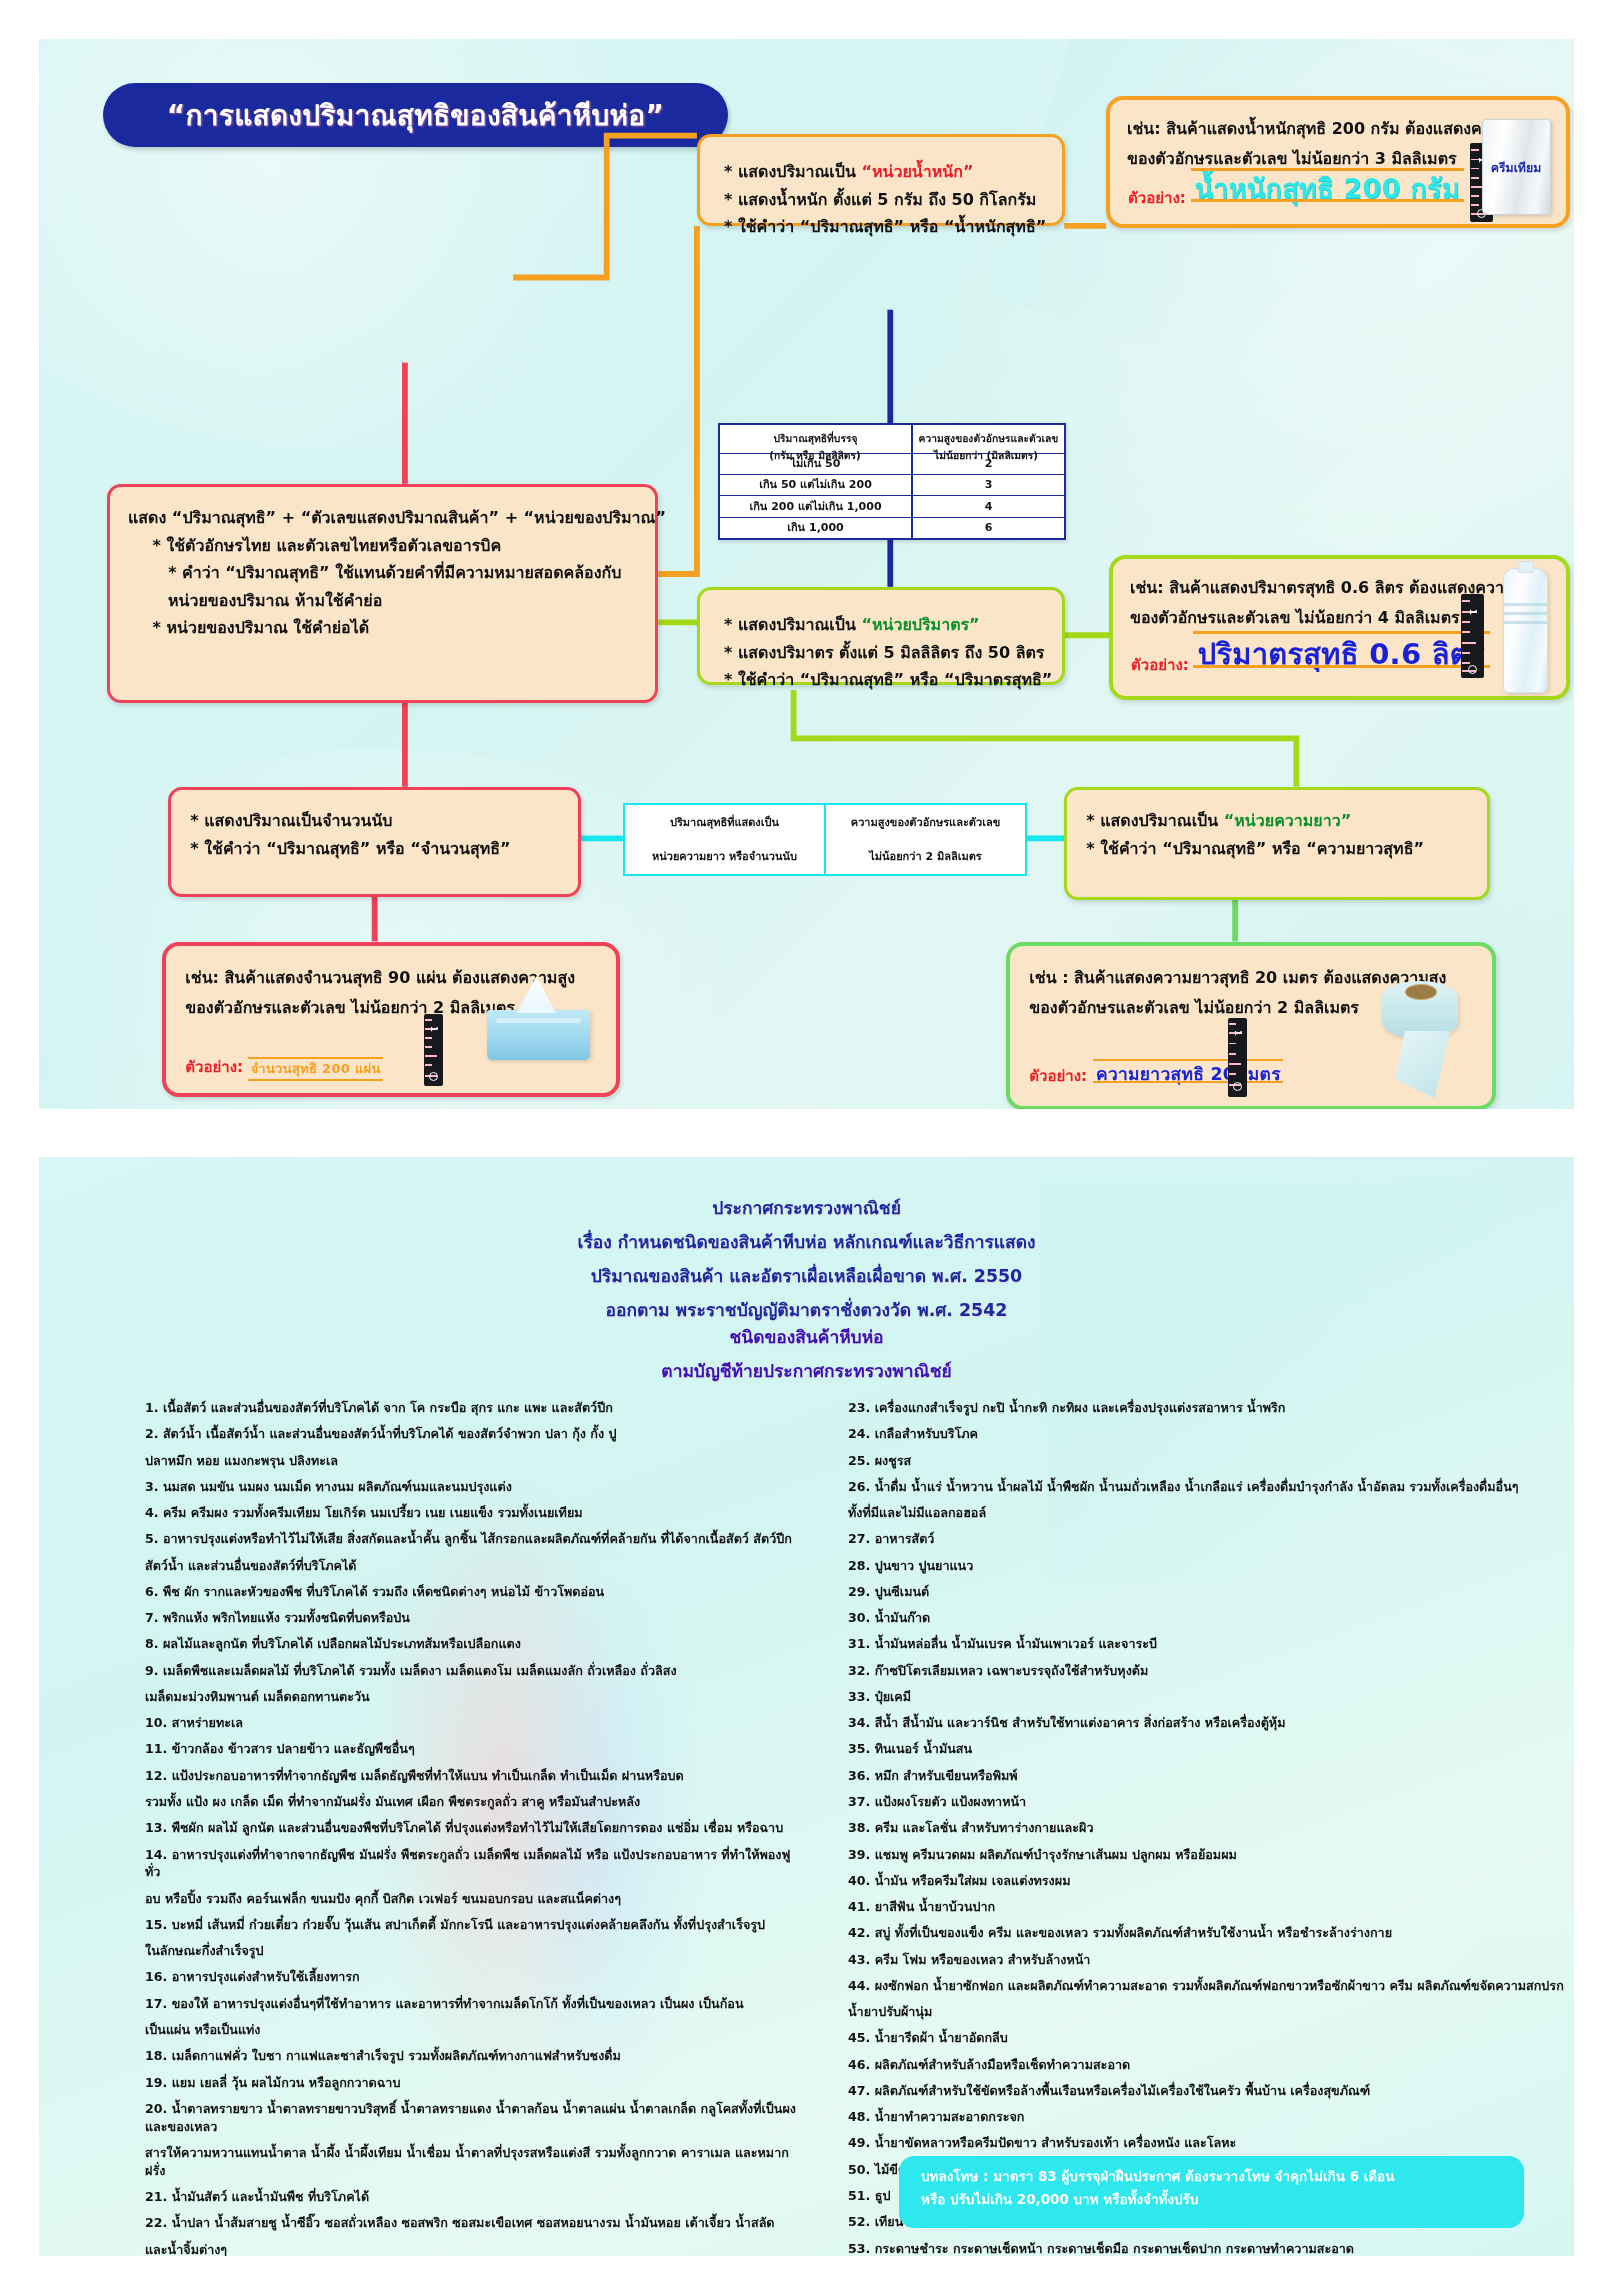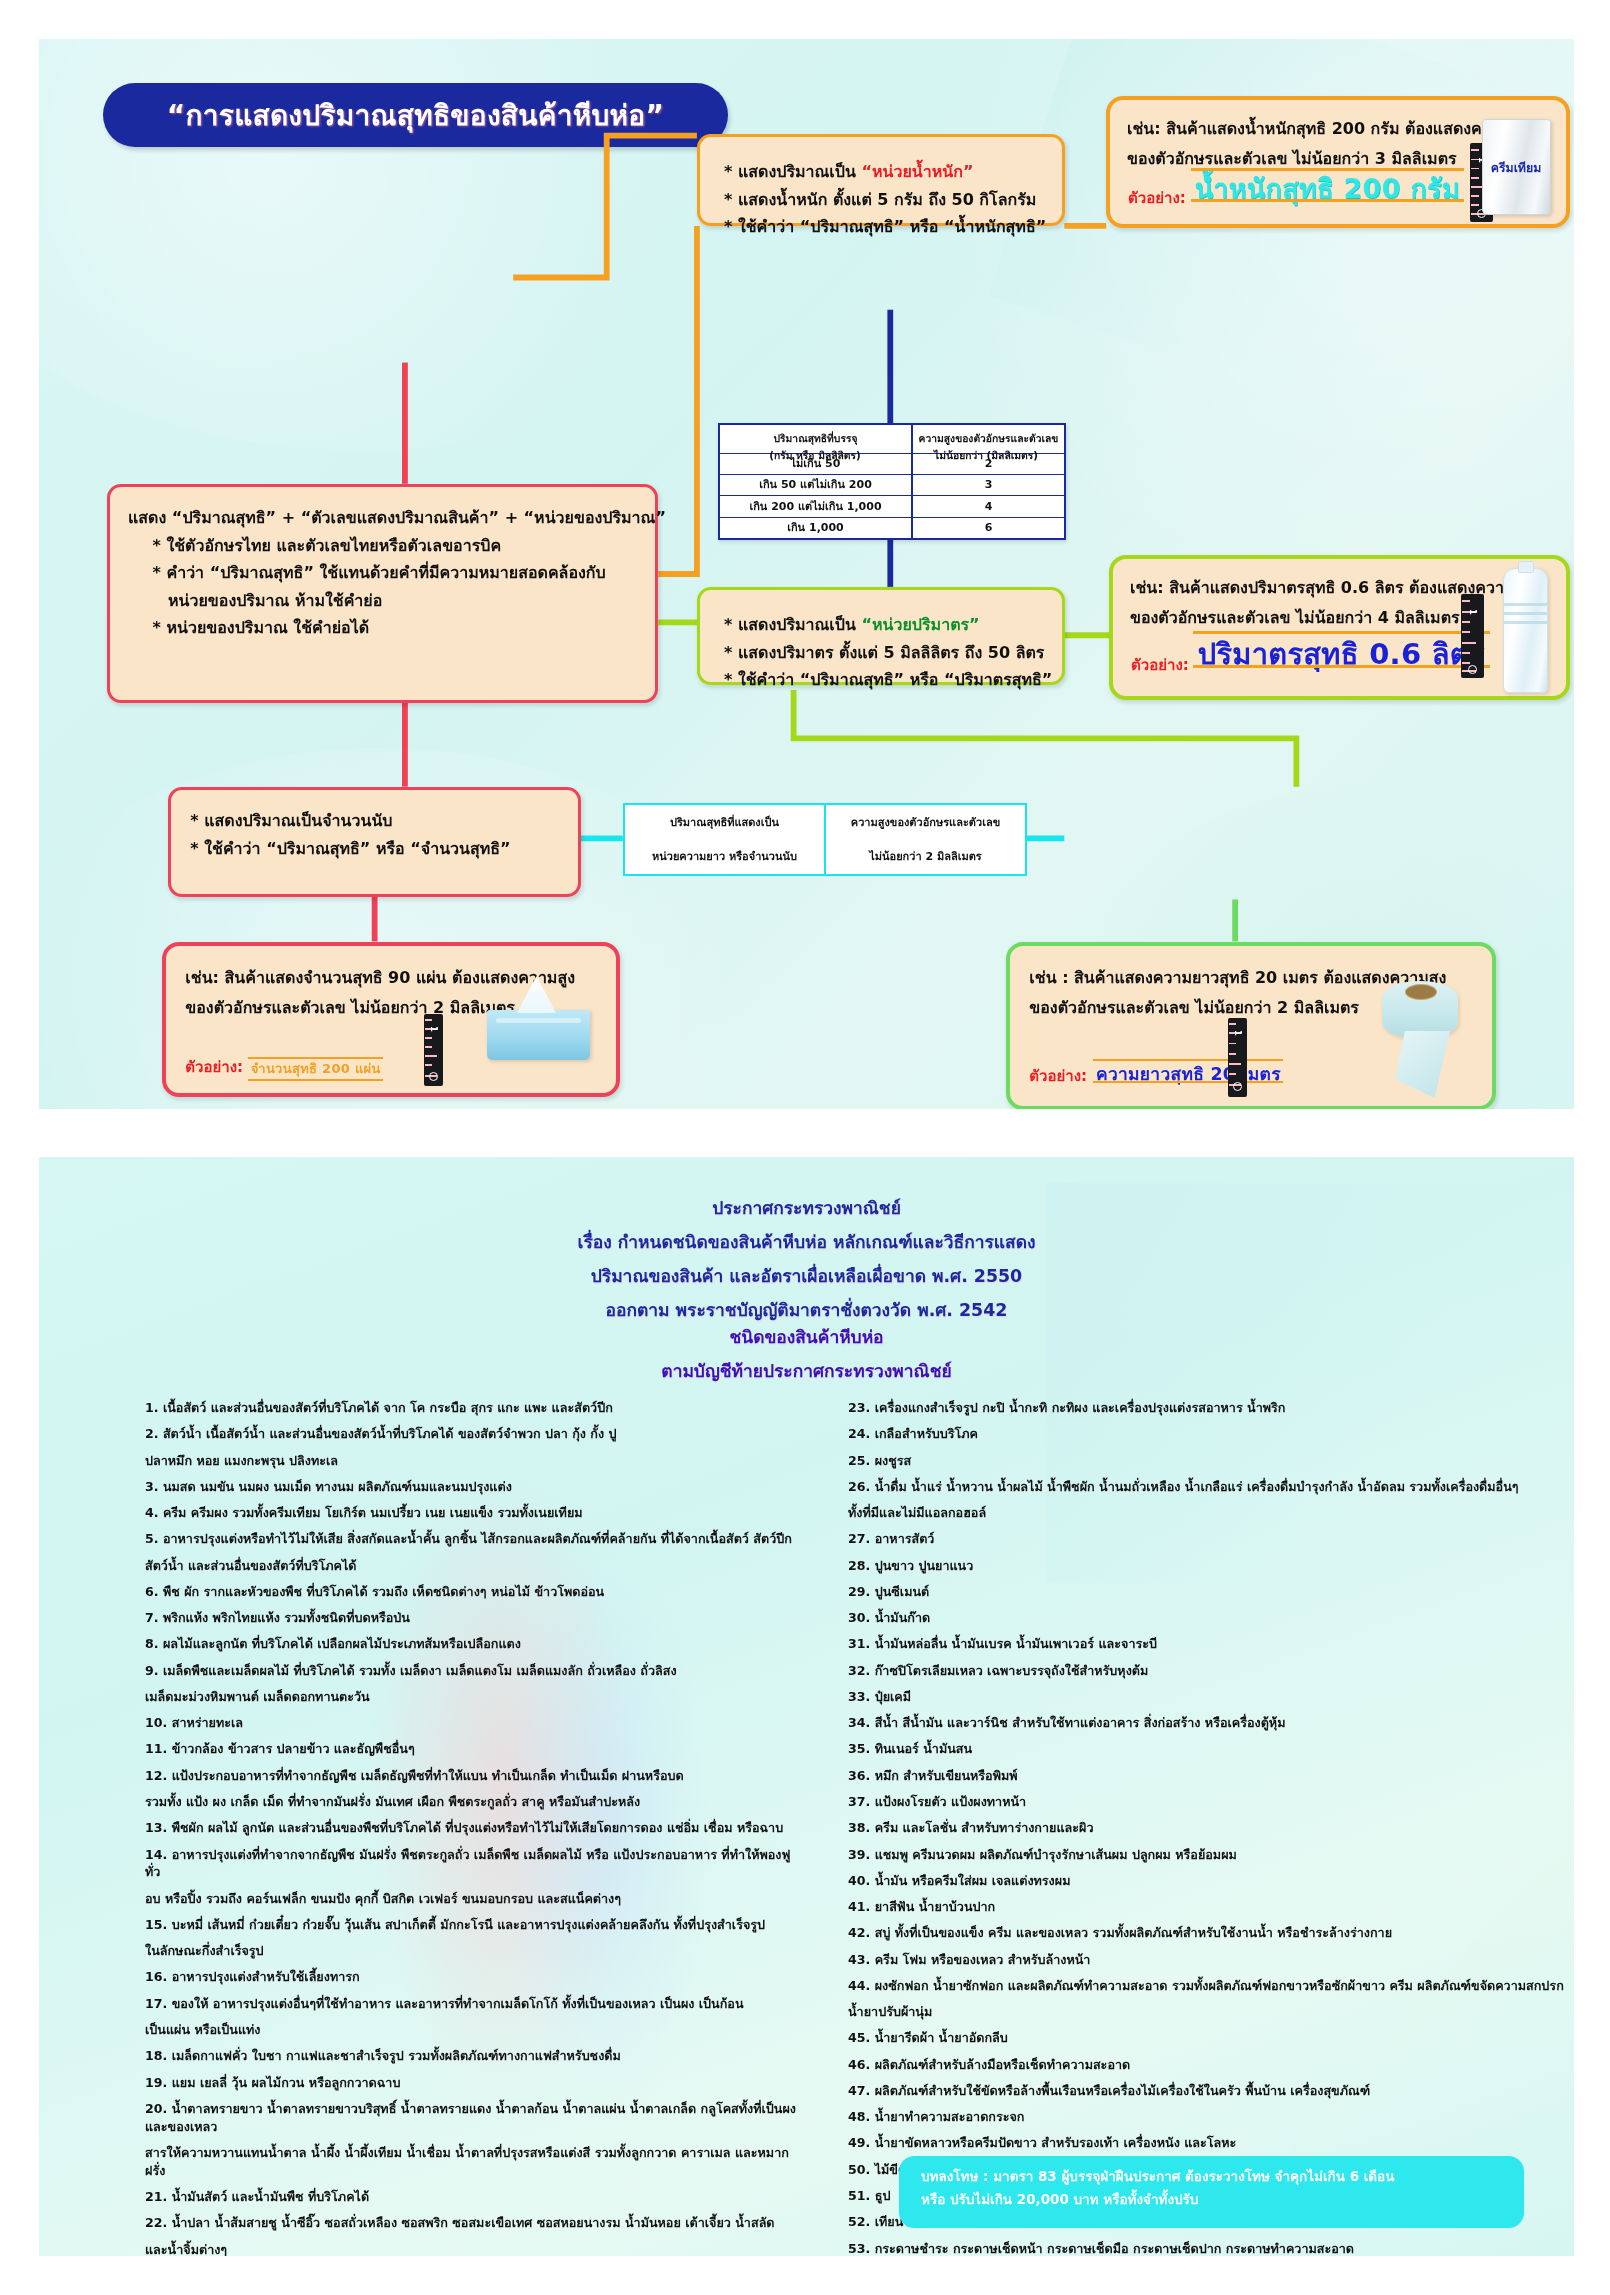--- a/index.html
+++ b/index.html
@@ -284,21 +284,21 @@
   </div>
 
   <div style="position:absolute;left:682px;top:408px;width:188px;text-align:center;font-size:10.3px;font-weight:bold;color:#111;">(กรัม หรือ มิลลิลิตร)</div>
   <div style="position:absolute;left:874px;top:408px;width:146px;text-align:center;font-size:10.3px;font-weight:bold;color:#111;">ไม่น้อยกว่า (มิลลิเมตร)</div>
 
   <div class="rbox pink" style="left:68px;top:445px;width:551px;height:219px;padding:17px 18px;box-sizing:border-box;">
     <div class="txt" style="white-space:nowrap;">
       <span>แสดง  </span><span>“ปริมาณสุทธิ” + “ตัวเลขแสดงปริมาณสินค้า” + “หน่วยของปริมาณ”</span>
     </div>
     <div class="txt" style="padding-left:24.5px;">* ใช้ตัวอักษรไทย และตัวเลขไทยหรือตัวเลขอารบิค</div>
-    <div class="txt" style="padding-left:24.5px;">* คำว่า “ปริมาณสุทธิ” ใช้แทนด้วยคำที่มีความหมายสอดคล้องกับ</div>
+    <div class="txt" style="padding-left:24.5px;text-align:center;">* คำว่า “ปริมาณสุทธิ” ใช้แทนด้วยคำที่มีความหมายสอดคล้องกับ</div>
     <div class="txt" style="padding-left:40px;">หน่วยของปริมาณ ห้ามใช้คำย่อ</div>
     <div class="txt" style="padding-left:24.5px;">* หน่วยของปริมาณ ใช้คำย่อได้</div>
   </div>
 
   <div class="rbox lime" style="left:658px;top:548px;width:368px;height:98px;padding:14px 17px;box-sizing:border-box;">
     <ul class="txt">
       <li><span>* แสดงปริมาณเป็น </span><span class="hl-green">“หน่วยปริมาตร”</span></li>
       <li>* แสดงปริมาตร ตั้งแต่ 5 มิลลิลิตร ถึง 50 ลิตร</li>
       <li>* ใช้คำว่า “ปริมาณสุทธิ” หรือ “ปริมาตรสุทธิ”</li>
     </ul>
@@ -350,20 +350,24 @@
       </span>
     </div>
     <div class="half">
       <span>
         <span>ความสูงของตัวอักษรและตัวเลข</span><br>
         <span>ไม่น้อยกว่า 2 มิลลิเมตร</span>
       </span>
     </div>
   </div>
 
+  <div class="rbox lime" style="left:1025px;top:748px;width:426px;height:113px;padding:17px 19.3px;box-sizing:border-box;">
+    <div class="txt"><span>* แสดงปริมาณเป็น </span><span class="hl-green">“หน่วยความยาว”</span></div>
+    <div class="txt">* ใช้คำว่า “ปริมาณสุทธิ” หรือ “ความยาวสุทธิ”</div>
+  </div>
 
   <div class="exbox" style="left:123px;top:903px;width:458px;height:155px;border:4.5px solid #ef4158;padding:17px 19.3px;box-sizing:border-box;">
     <div class="line">เช่น:  สินค้าแสดงจำนวนสุทธิ 90 แผ่น ต้องแสดงความสูง</div>
     <div class="line">ของตัวอักษรและตัวเลข ไม่น้อยกว่า 2 มิลลิเมตร</div>
     <div style="position:absolute;left:19.3px;bottom:14px;display:flex;align-items:flex-end;gap:7.7px;">
       <span class="exlabel">ตัวอย่าง:</span>
       <span style="position:relative;">
         <span class="exvalue orange-sm">จำนวนสุทธิ 200 แผ่น</span>
         <span class="measure-band" style="left:-2.6px;top:-1.3px;right:-2.6px;height:20.6px;border-width:2.6px;"></span>
       </span>

